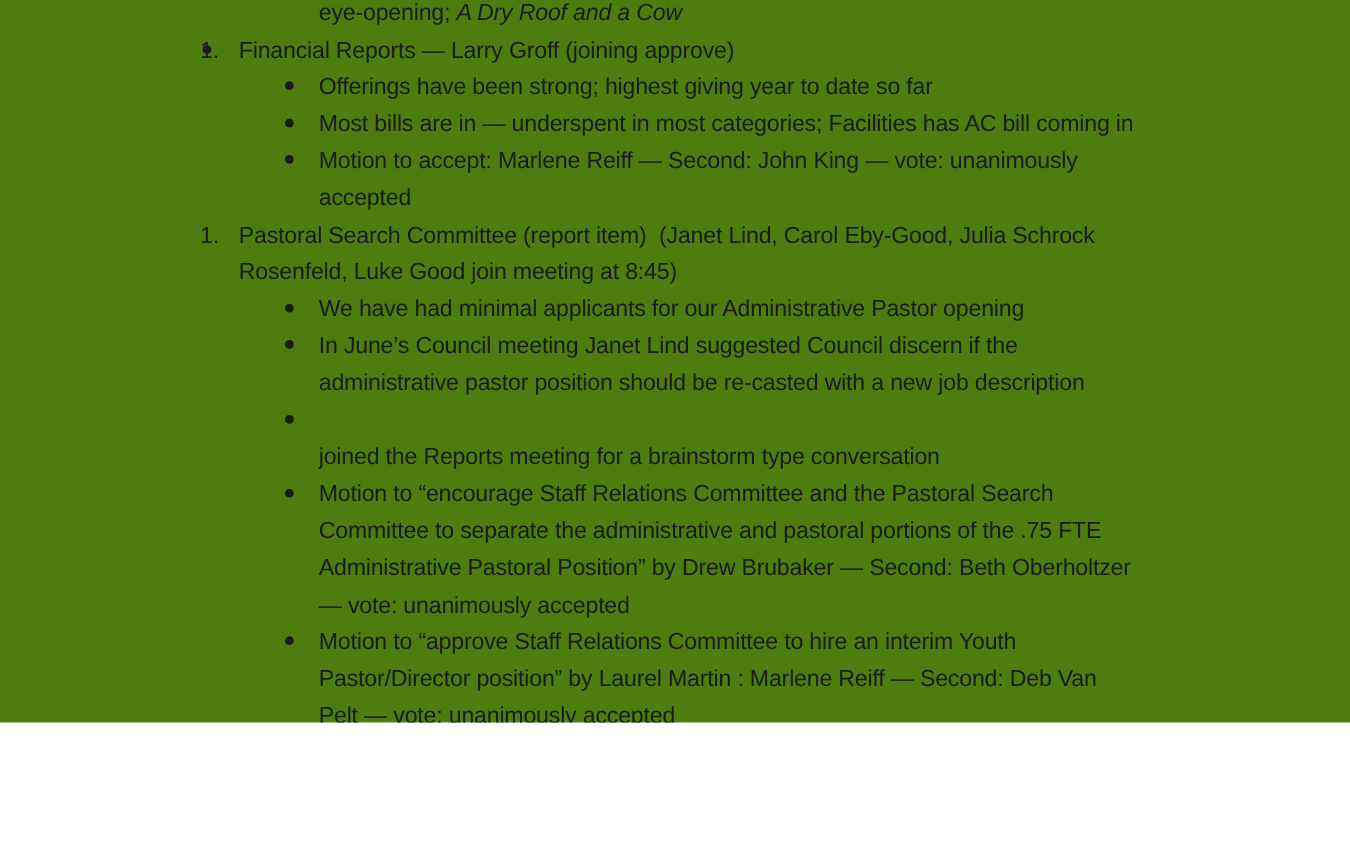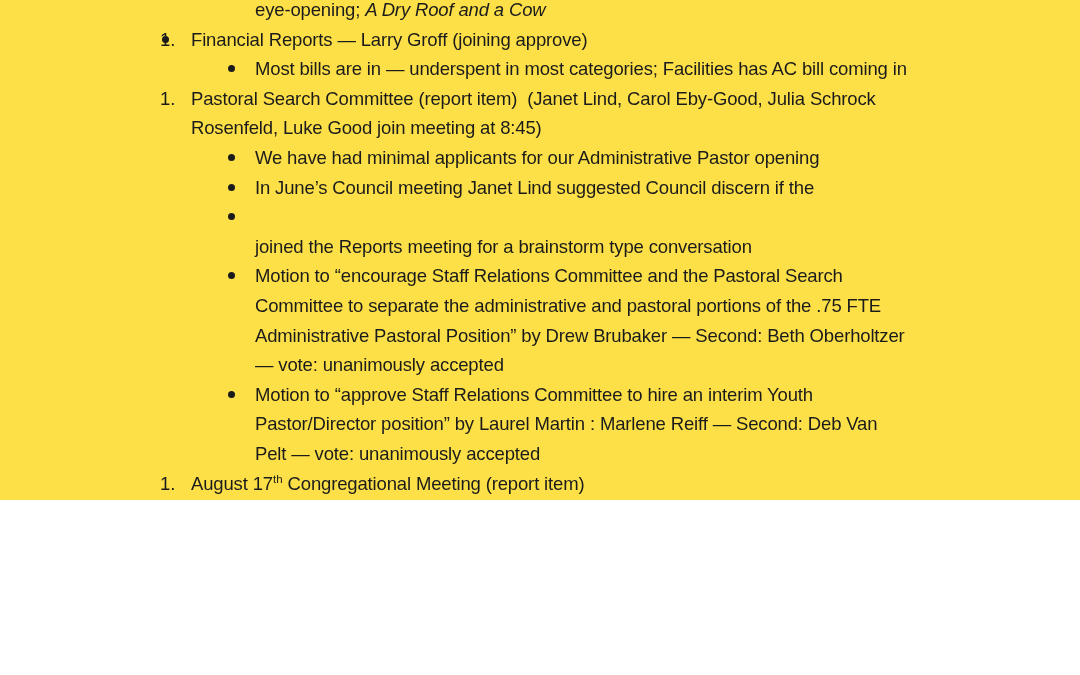--- a/index.html
+++ b/index.html
@@ -10,22 +10,22 @@
   body {
     width: 1080px;
     height: 675px;
     overflow: hidden;
     font-family: "Liberation Sans", sans-serif;
     color: #1b1b1b;
   }
   .page {
     position: relative;
     width: 1080px;
-    height: 500px;
-    background: #fde047;
+    height: 578px;
+    background: #4d7c0f;
     overflow: hidden;
   }
   .doc {
     position: absolute;
     left: 0;
     top: -5px;
     width: 1080px;
   }
   .item {
     position: relative;
@@ -65,23 +65,25 @@
   }
 </style>
 </head>
 <body>
 
 <div class="page">
   <div class="doc">
       <div class="item lv2"><span>eye-opening; </span><span class="ital">A Dry Roof and a Cow</span></div>
       <div class="item lv1"><span class="marker dot m1"></span></div>
       <div class="item lv1"><span class="marker num">1.</span><span class="bold">Financial Reports — Larry Groff</span><span> (joining approve)</span></div>
+      <div class="item lv2"><span class="marker dot m2"></span><span>Offerings have been strong; highest giving year to date so far</span></div>
       <div class="item lv2"><span class="marker dot m2"></span><span>Most bills are in — underspent in most categories; Facilities has AC bill coming in</span></div>
+      <div class="item lv2"><span class="marker dot m2"></span><span class="bold">Motion to accept:</span><span> Marlene Reiff </span><span class="bold">— Second:</span><span> John King </span><span class="bold">— vote: unanimously</span><br><span class="bold">accepted</span></div>
       <div class="item lv1"><span class="marker num">1.</span><span class="bold">Pastoral Search Committee (report item)</span><span>  (Janet Lind, Carol Eby-Good, Julia Schrock</span><br><span>Rosenfeld, Luke Good join meeting at 8:45)</span></div>
       <div class="item lv2"><span class="marker dot m2"></span><span>We have had minimal applicants for our Administrative Pastor opening</span></div>
-      <div class="item lv2"><span class="marker dot m2"></span><span>In June’s Council meeting Janet Lind suggested Council discern if the</span><br></div>
+      <div class="item lv2"><span class="marker dot m2"></span><span>In June’s Council meeting Janet Lind suggested Council discern if the</span><br><span>administrative pastor position should be re-casted with a new job description</span></div>
       <div class="item lv2"><span class="marker dot m2"></span><br><span>joined the Reports meeting for a brainstorm type conversation</span></div>
       <div class="item lv2"><span class="marker dot m2"></span><span class="bold">Motion to “</span><span>encourage Staff Relations Committee and the Pastoral Search</span><br><span>Committee to separate the administrative and pastoral portions of the .75 FTE</span><br><span>Administrative Pastoral Position” by Drew Brubaker </span><span class="bold">— Second:</span><span> Beth Oberholtzer</span><br><span class="bold">— vote: unanimously accepted</span></div>
       <div class="item lv2"><span class="marker dot m2"></span><span class="bold">Motion to </span><span>“approve Staff Relations Committee to hire an interim Youth</span><br><span>Pastor/Director position” by </span><span class="bold">Laurel Martin</span><span> : Marlene Reiff </span><span class="bold">— Second:</span><span> Deb Van</span><br><span>Pelt </span><span class="bold">— vote: unanimously accepted</span></div>
       <div class="item lv1"><span class="marker num">1.</span><span class="bold">August 17</span><span class="bold sup">th</span><span class="bold"> Congregational Meeting (report item)</span></div>
       <div class="item lv2"><span class="marker dot m2"></span></div>
     </div>
 </div>
 
 </body></html>

